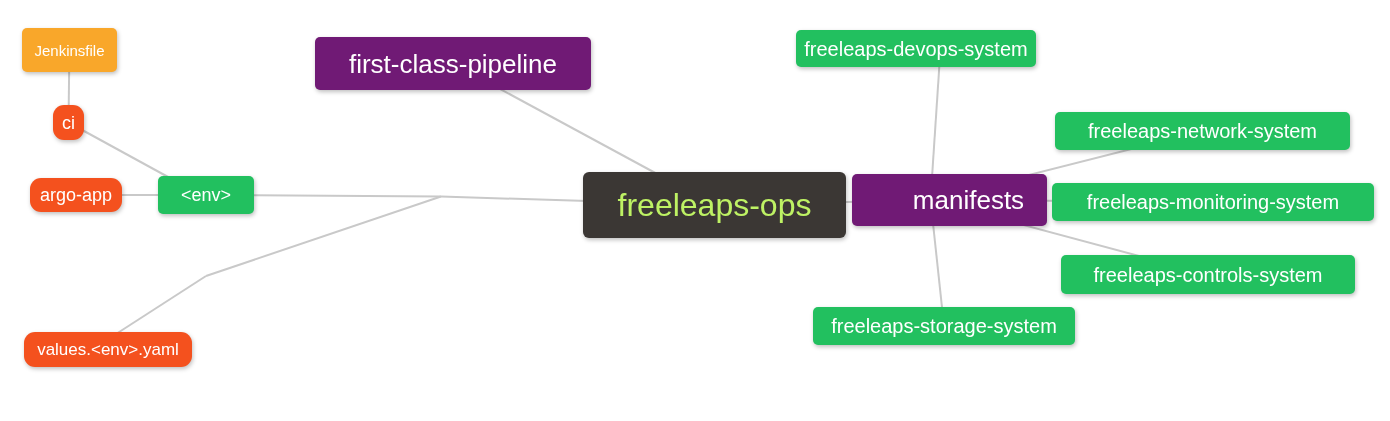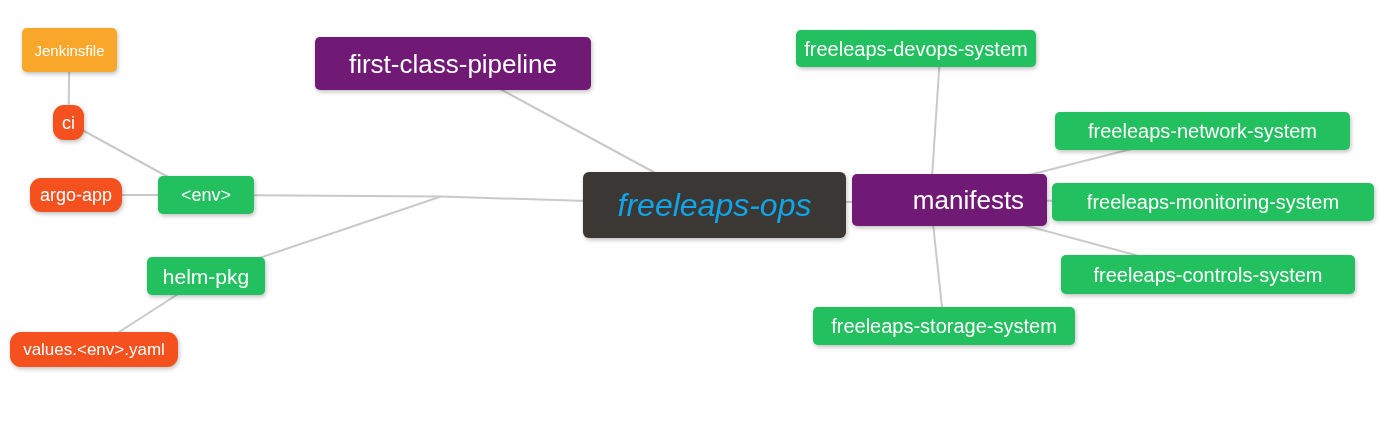--- a/index.html
+++ b/index.html
@@ -28,21 +28,21 @@
     box-shadow: 1px 2px 4px rgba(0,0,0,0.25);
     white-space: nowrap;
     cursor: pointer;
     user-select: none;
     line-height: 1;
   }
   .c-blue   { background: #701a75; }
   .c-green  { background: #22c05f; }
   .c-red    { background: #f4511e; border-radius: 11px; }
   .c-orange { background: #f9a72a; }
-  .c-dark   { background: #3b3734; color: #0ea5e9; border-radius: 6px; font-style: italic; }
+  .c-dark   { background: #3b3734; color: #bef264; border-radius: 6px; }
 </style>
 </head>
 <body>
 
 <div class="canvas">
   <svg id="edges" xmlns="http://www.w3.org/2000/svg">
       <line x1="69.5" y1="43" x2="68.5" y2="122.5" stroke="#c9c9c9" stroke-width="2"></line>
       <line x1="68.5" y1="122.5" x2="201" y2="195" stroke="#c9c9c9" stroke-width="2"></line>
       <line x1="76" y1="195" x2="201" y2="195" stroke="#c9c9c9" stroke-width="2"></line>
       <line x1="201" y1="195" x2="441" y2="196.5" stroke="#c9c9c9" stroke-width="2"></line>
@@ -59,23 +59,22 @@
     </svg>
 
   <div class="node c-orange" style="left:22px; top:28px; width:95px; height:44px; font-size:15px;">Jenkinsfile</div>
 
   <div class="node c-red" style="left:53px; top:105px; width:31px; height:35px; font-size:18px;">ci</div>
 
   <div class="node c-red" style="left:30px; top:178px; width:92px; height:34px; font-size:18px;">argo-app</div>
 
   <div class="node c-green" style="left:158px; top:176px; width:96px; height:38px; font-size:18px;">&lt;env&gt;</div>
 
-  <div class="node c-green" style="left:147px; top:257px; width:118px; height:38px; font-size:21px;">helm-pkg</div>
 
-  <div class="node c-red" style="left:10px; top:332px; width:168px; height:35px; font-size:17px;">values.&lt;env&gt;.yaml</div>
+  <div class="node c-red" style="left:24px; top:332px; width:168px; height:35px; font-size:17px;">values.&lt;env&gt;.yaml</div>
 
   <div class="node c-blue" style="left:315px; top:37px; width:276px; height:53px; font-size:26px;">first-class-pipeline</div>
 
 
   <div class="node c-dark" style="left:583px; top:172px; width:263px; height:66px; font-size:32px;">freeleaps-ops</div>
 
   <div class="node c-blue" style="left:852px; top:174px; width:157px; height:52px; font-size:26px;padding-left:38px;">manifests</div>
 
   <div class="node c-green" style="left:796px; top:30px; width:240px; height:37px; font-size:20px;">freeleaps-devops-system</div>
 

